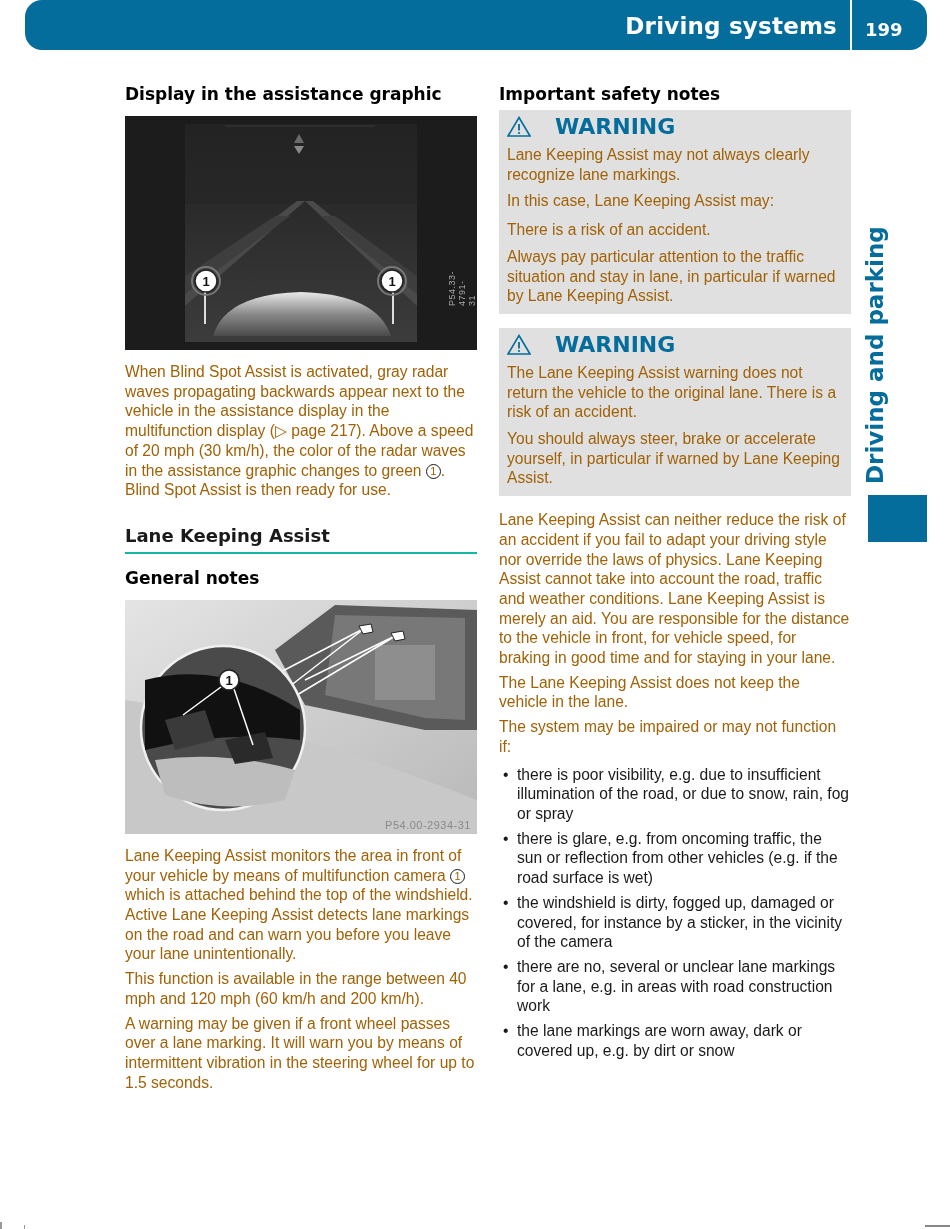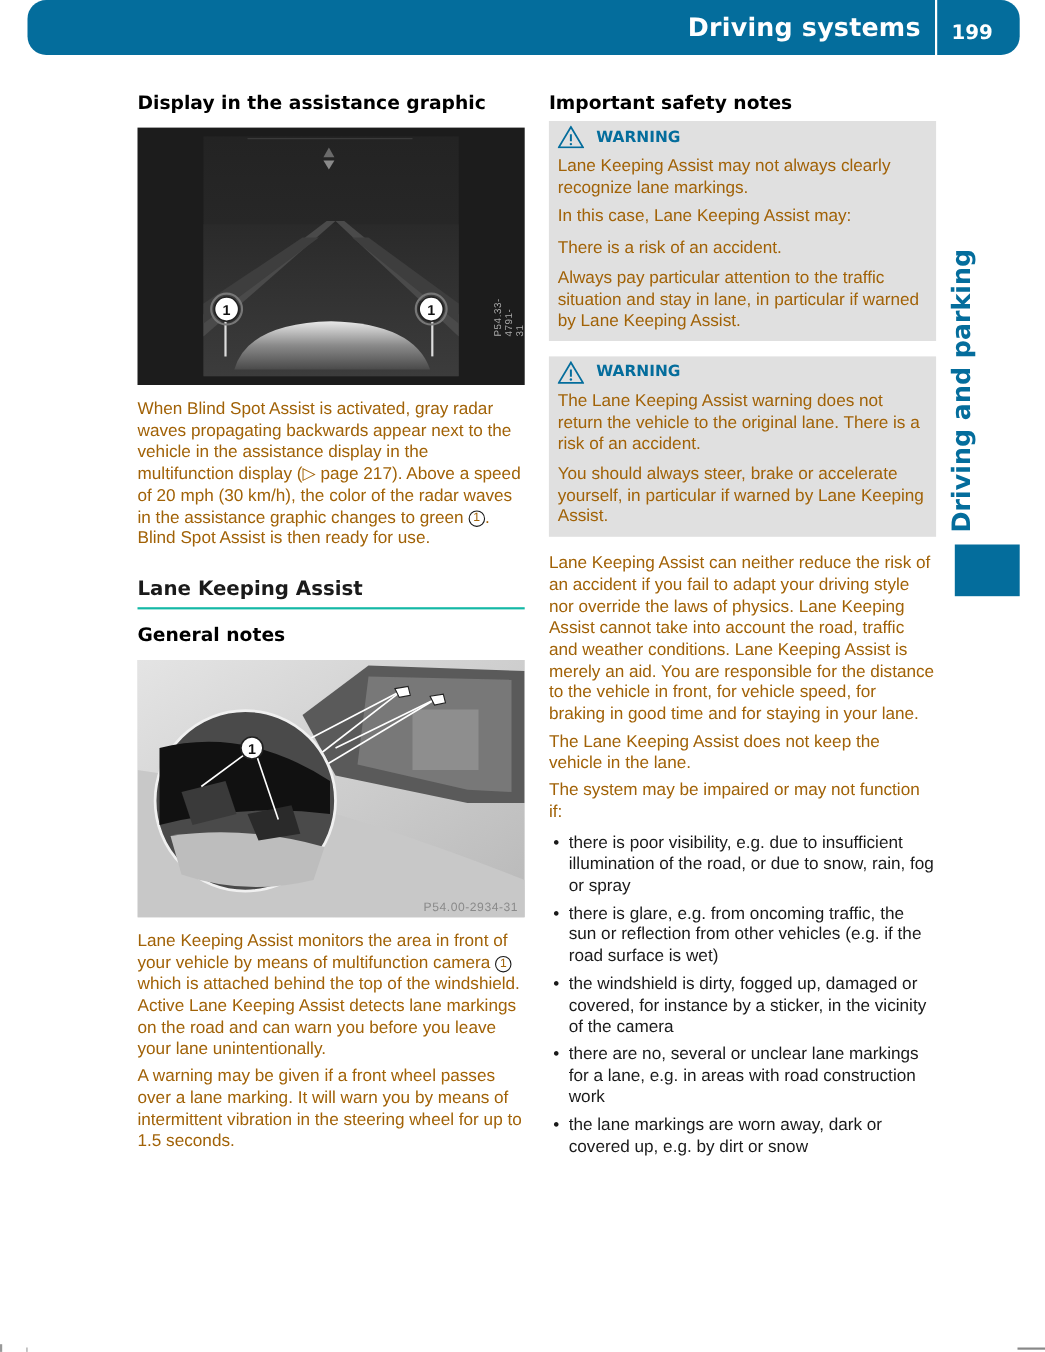--- a/index.html
+++ b/index.html
@@ -59,22 +59,22 @@
   }
   .callout {
     display: inline-block; width: 15px; height: 15px; border: 1.3px solid #1a1a1a;
     border-radius: 50%; font-size: 11px; line-height: 15px; text-align: center;
     vertical-align: 1px; box-sizing: border-box; line-height: 12.5px;
   }
   .warn-box {
     background: #e0e0e0; padding: 4px 8px 6px 8px; margin-bottom: 14px;
   }
   .warn-head {
-    color: #046d9c; font-weight: bold; font-size: 14px; display: flex; align-items: center;
-    margin-bottom: 6px; font-family: "DejaVu Sans", sans-serif;
+    color: #046d9c; font-weight: bold; font-size: 22px; display: flex; align-items: center;
+    margin-bottom: 6px; font-family: "DejaVu Sans", sans-serif; gap: 13px;
   }
   .warn-head svg { margin-right: 11px; }
   ul.bullets { list-style: none; margin: 0 0 5px 0; padding: 0; }
   ul.bullets li {
     position: relative; padding-left: 18px; font-size: 15.6px; line-height: 19.7px; margin-bottom: 5px;
   }
   ul.bullets li::before {
     content: "•"; position: absolute; left: 4px; top: 0;
   }
   .warn-box ul.bullets li { margin-bottom: 7px; }
@@ -177,20 +177,21 @@
       <line x1="100" y1="84" x2="58" y2="115" stroke="#ffffff" stroke-width="1.5"></line>
       <line x1="108" y1="86" x2="128" y2="145" stroke="#ffffff" stroke-width="1.5"></line>
       <circle cx="104" cy="80" r="10" fill="#ffffff" stroke="#222" stroke-width="1.5"></circle>
       <text x="104" y="85" font-size="13" font-weight="bold" text-anchor="middle" fill="#111" font-family="Liberation Sans, sans-serif">1</text>
     </svg>
     <span class="fig-code" style="right:6px; bottom:3px; font-size:11px; color:#8a8a8a;">P54.00-2934-31</span>
   </div>
 
   <div style="height:12px"></div>
   <p><span>Lane Keeping Assist monitors the area in front of your vehicle by means of multifunction camera </span><span class="callout">1</span><span> which is attached behind the top of the windshield. Active Lane Keeping Assist detects lane markings on the road and can warn you before you leave your lane unintentionally.</span></p>
+  <p>This function is available in the range between 40 mph and 120 mph (60 km/h and 200 km/h).</p>
   <p>A warning may be given if a front wheel passes over a lane marking. It will warn you by means of intermittent vibration in the steering wheel for up to 1.5 seconds.</p>
 </div>
 
 <div class="col col-right">
   <div class="h3" style="margin-bottom:6px;">Important safety notes</div>
 
   <div class="warn-box">
     <div class="warn-head">
       <svg width="24" height="21" viewBox="0 0 24 21">
         <polygon points="12,1.5 23,20 1,20" fill="none" stroke="#046d9c" stroke-width="1.6"></polygon>

